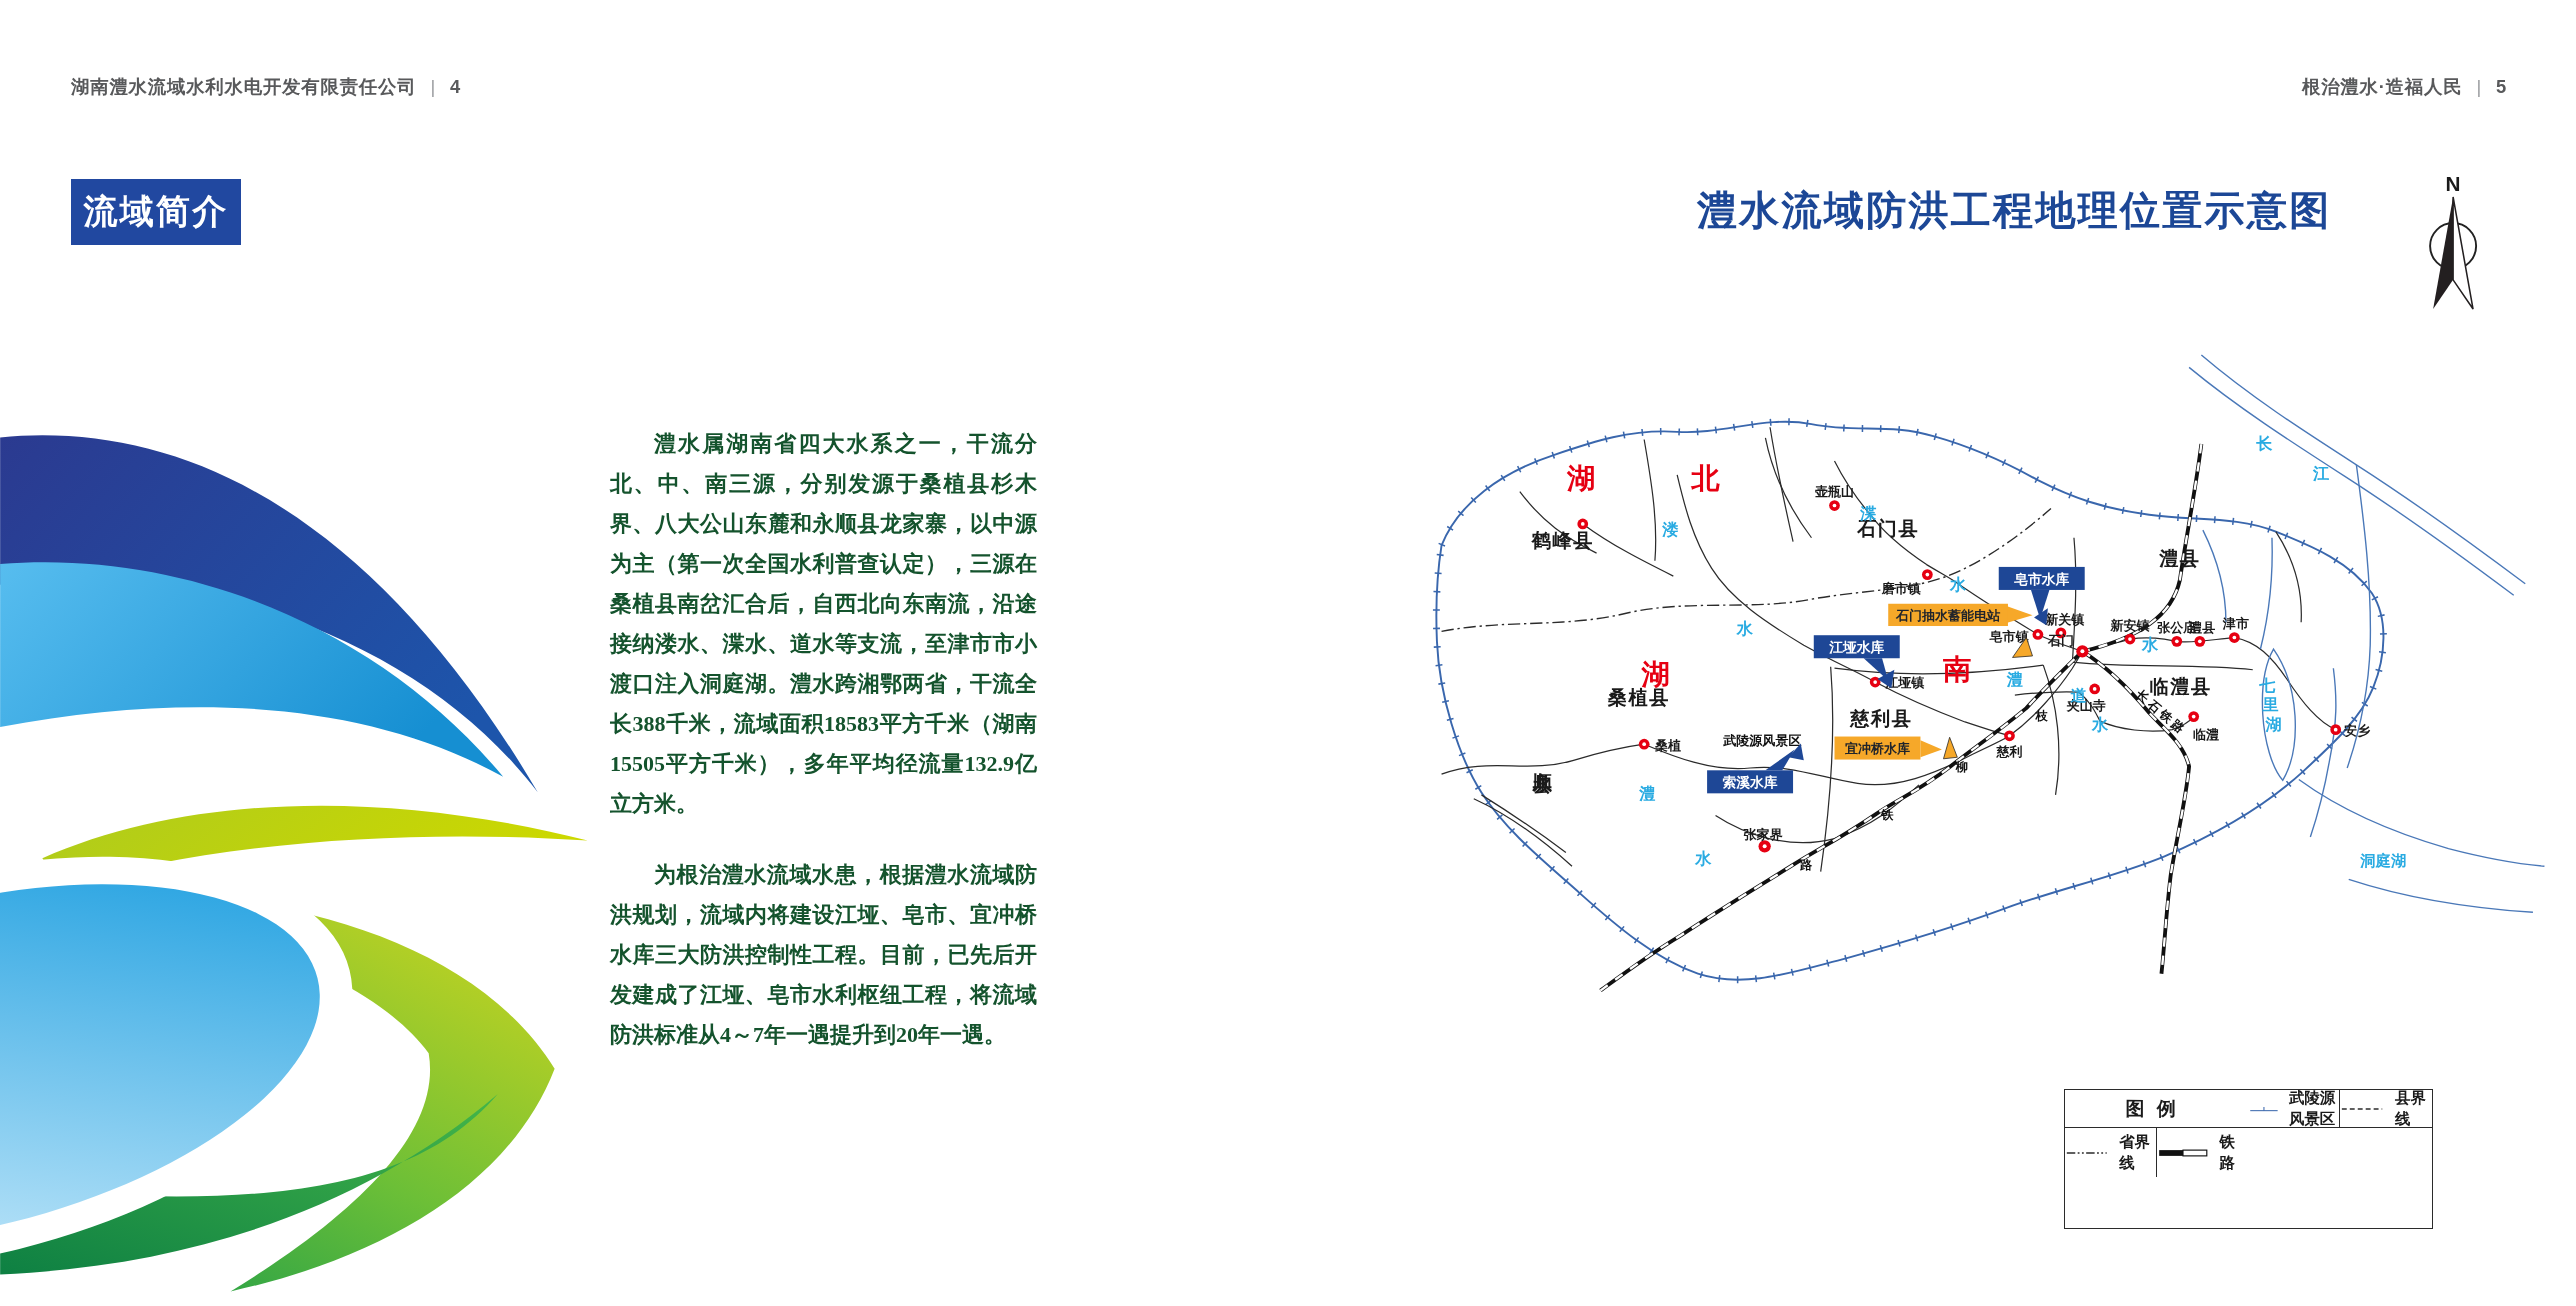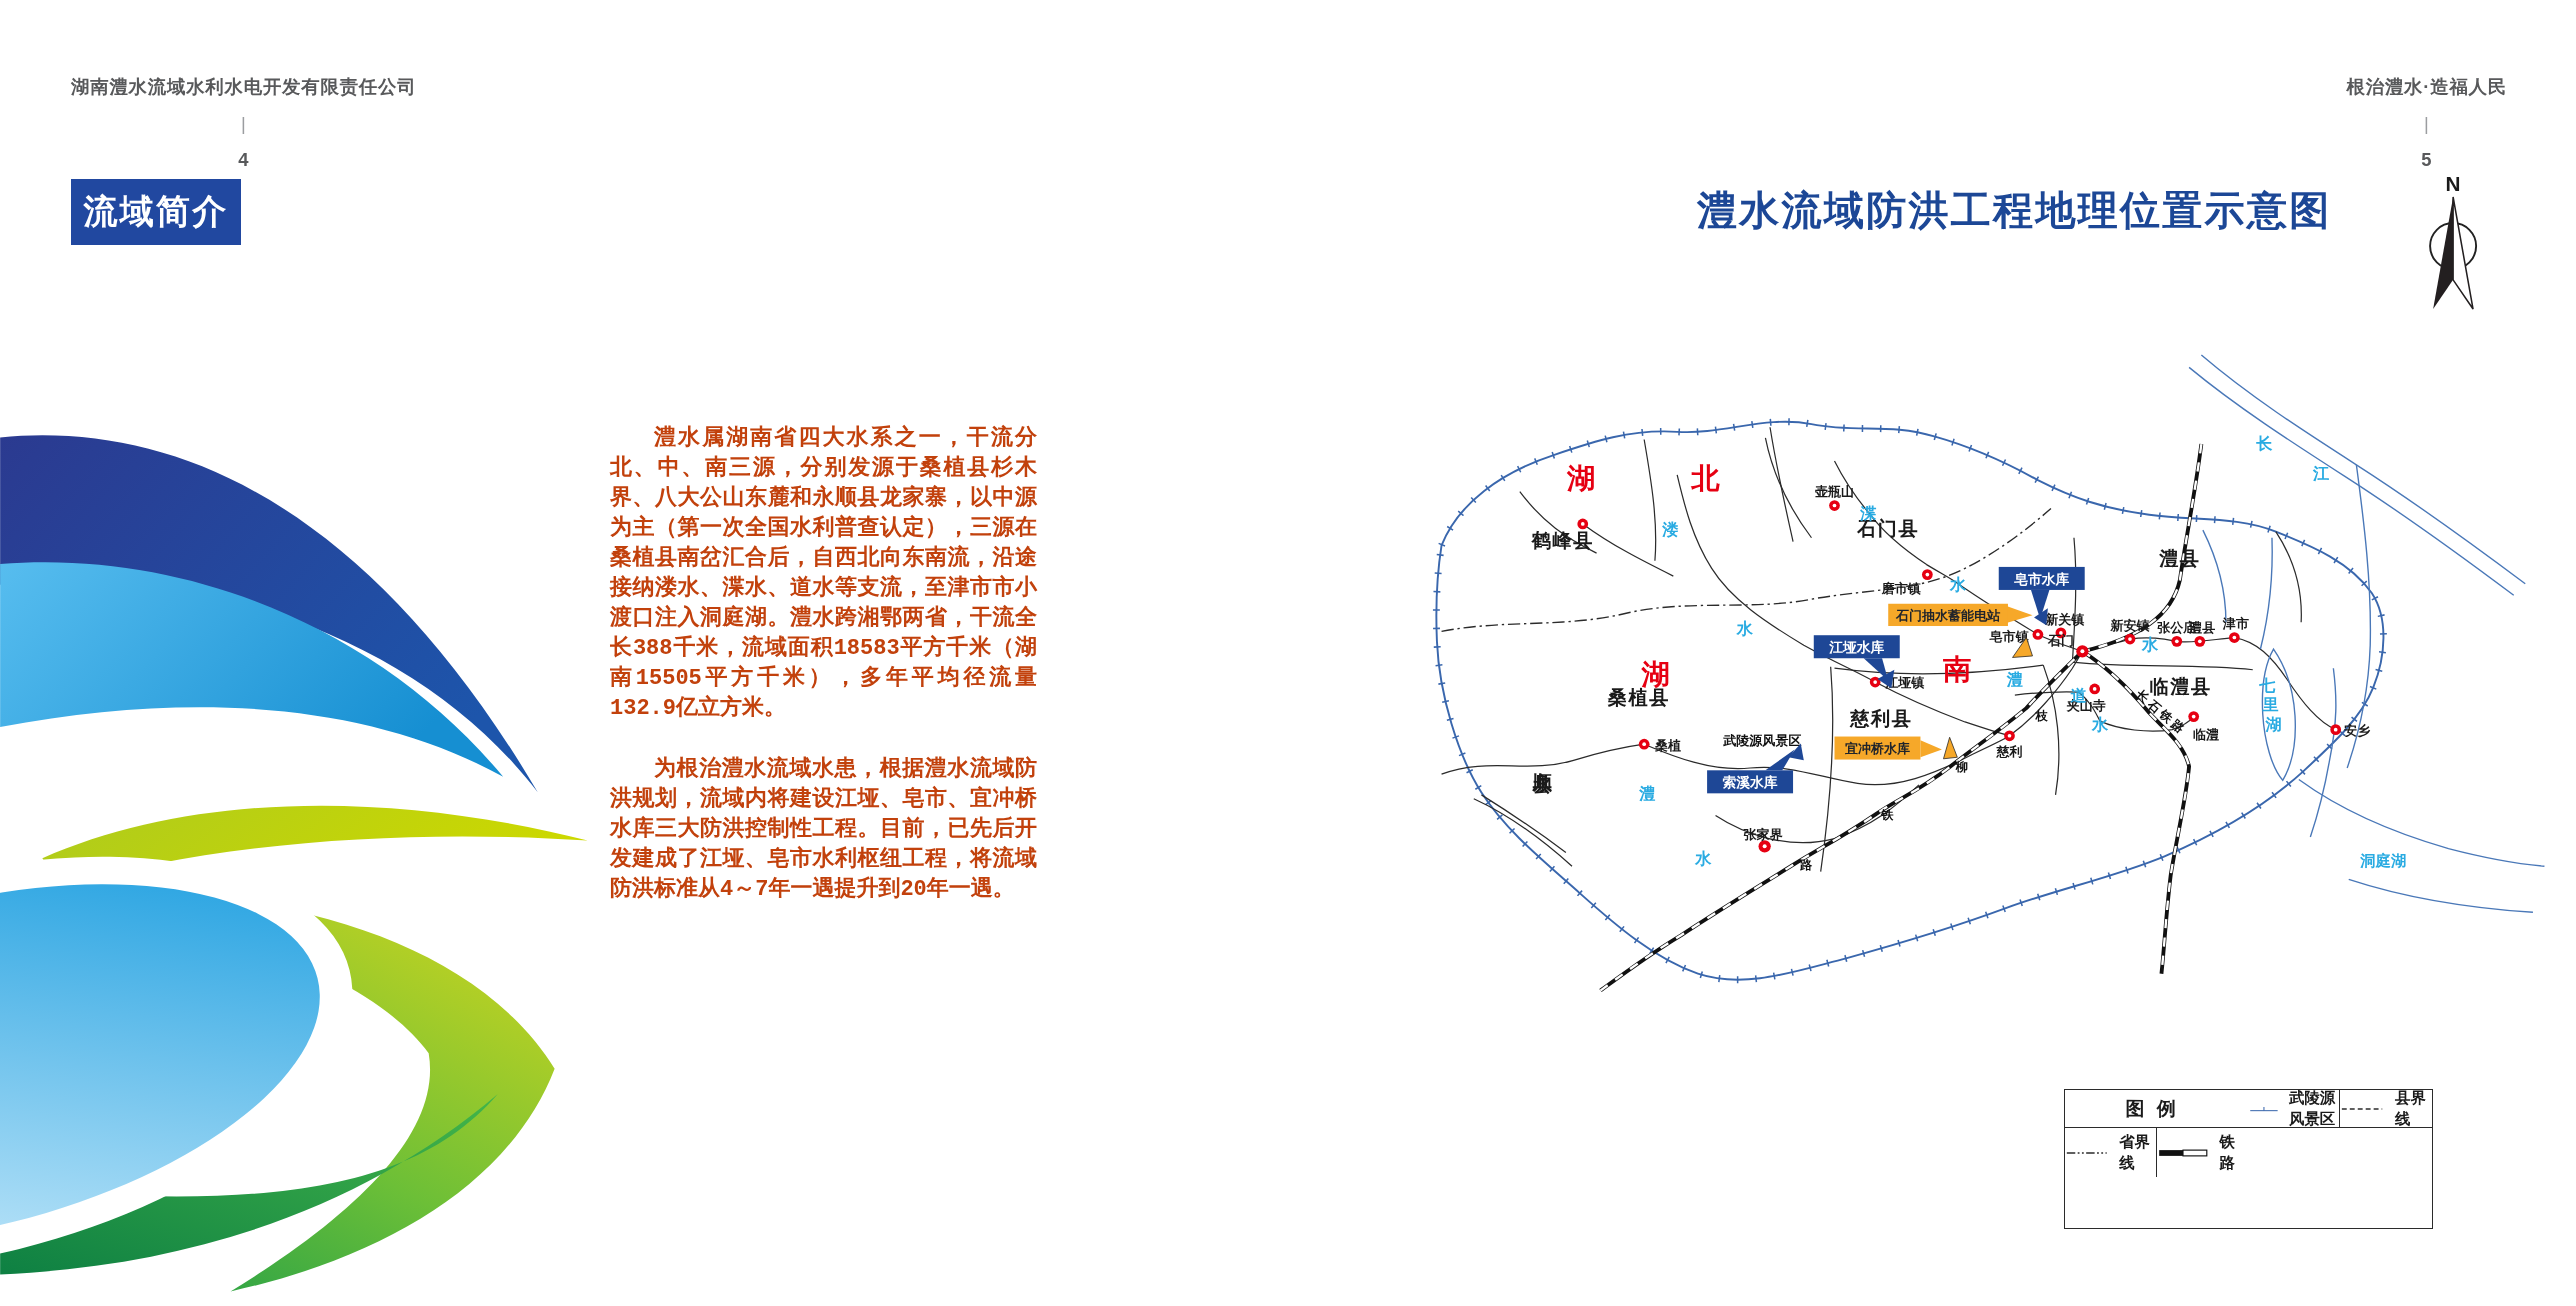--- a/index.html
+++ b/index.html
@@ -1,28 +1,28 @@
 <!DOCTYPE html>
 <html style="font-size:12.3px"><head>
 <meta charset="utf-8">
 <style>
   html,body{margin:0;padding:0;background:#fff;}
   #spread{position:relative;width:2576px;height:1306px;background:#ffffff;overflow:hidden;
           font-family:"Liberation Sans","DejaVu Sans",sans-serif;}
   .pg-header{position:absolute;top:74px;font-size:18.4px;font-weight:700;color:#58595b;letter-spacing:0.8px;
-             display:flex;align-items:center;gap:14px;flex-direction:column;}
+             display:flex;align-items:center;gap:14px;}
   #hdr-left{left:71px;}
   #hdr-right{right:69px;}
   .hdr-div{color:#9b9da0;font-weight:400;}
   #section-title{position:absolute;left:71px;top:179px;width:170px;height:66px;background:#2148a0;
                  color:#fff;font-size:34px;font-weight:700;letter-spacing:2.3px;
                  display:flex;align-items:center;justify-content:center;}
-  #body-col{position:absolute;left:610px;top:424px;width:427px;color:#c2410c;
-            font-family:Liberation Mono, monospace;
-            font-size:22px;line-height:30px;font-weight:700;text-align:justify;}
+  #body-col{position:absolute;left:610px;top:424px;width:427px;color:#14532d;
+            font-family:Liberation Serif, serif;
+            font-size:22px;line-height:40px;font-weight:700;text-align:justify;}
   #body-col p{margin:0 0 31px 0;text-indent:2em;}
   #map-title{position:absolute;left:1697px;top:183px;width:607px;font-size:40px;font-weight:800;
              color:#1c4796;letter-spacing:2.3px;white-space:nowrap;}
   #logo{position:absolute;left:0;top:399px;}
   #map{position:absolute;left:1420px;top:154px;}
   
   .bnd{fill:none;stroke:#3a67ad;stroke-width:2.5;}
   .bndh{fill:none;stroke:#3a67ad;stroke-width:9;stroke-dasharray:2 22;}
   .cnty{fill:none;stroke:#2b2b2b;stroke-width:1.6;}
   .prov{fill:none;stroke:#2b2b2b;stroke-width:1.8;stroke-dasharray:16 5 3 5;}

